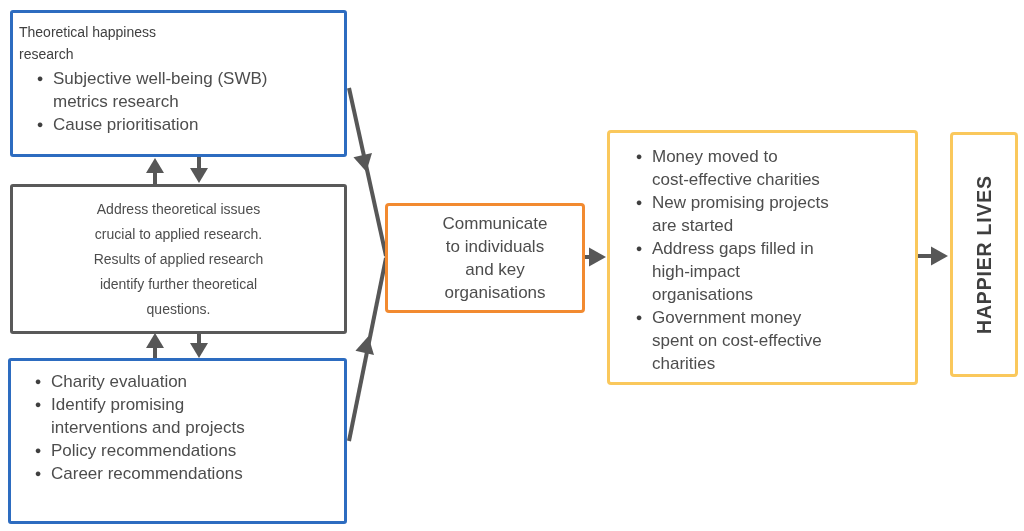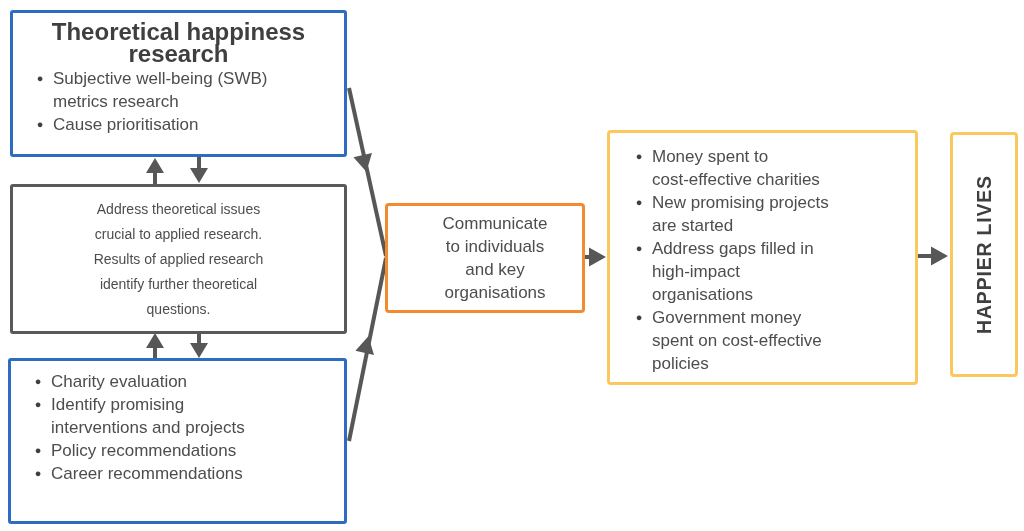--- a/index.html
+++ b/index.html
@@ -41,24 +41,23 @@
   .box-feedback    { left: 10px;  top: 184px; width: 337px; height: 150px;
                      display: flex; align-items: center; justify-content: center; }
   .box-applied     { left: 8px;   top: 358px; width: 339px; height: 166px; padding: 9px 6px 0 6px; }
   .box-communicate { left: 385px; top: 203px; width: 200px; height: 110px;
                      display: flex; align-items: center; justify-content: center; }
   .box-outcomes    { left: 607px; top: 130px; width: 311px; height: 255px; padding: 12px 6px 0 10px; }
   .box-goal        { left: 950px; top: 132px; width: 68px;  height: 245px;
                      display: flex; align-items: center; justify-content: center; }
 
   .box-title {
-    font-weight: bold;
-    font-size: 24px;
+    font-weight: normal;
+    font-size: 14px;
     line-height: 22px;
-    text-align: center;
     color: var(--color-title, #3f3f3f);
     white-space: pre-line;
     margin-bottom: 2px;
   }
   .center-text {
     font-size: 14px;
     line-height: 25px;
     text-align: center;
     white-space: pre-line;
   }
@@ -192,39 +191,39 @@
     <div class="center-text">Communicate
 to individuals
 and key
 organisations</div>
   </div>
 
   <div class="box yellow box-outcomes">
     <ul class="bullets">
       <li class="bullet">
         <span class="dot">●</span>
-        <span class="bullet-text">Money spent to
+        <span class="bullet-text">Money moved to
 cost-effective charities</span>
       </li>
       <li class="bullet">
         <span class="dot">●</span>
         <span class="bullet-text">New promising projects
 are started</span>
       </li>
       <li class="bullet">
         <span class="dot">●</span>
         <span class="bullet-text">Address gaps filled in
 high-impact
 organisations</span>
       </li>
       <li class="bullet">
         <span class="dot">●</span>
         <span class="bullet-text">Government money
 spent on cost-effective
-policies</span>
+charities</span>
       </li>
     </ul>
   </div>
 
   <div class="box yellow box-goal">
     <div class="goal-text">HAPPIER LIVES</div>
   </div>
 
 </div>
 

